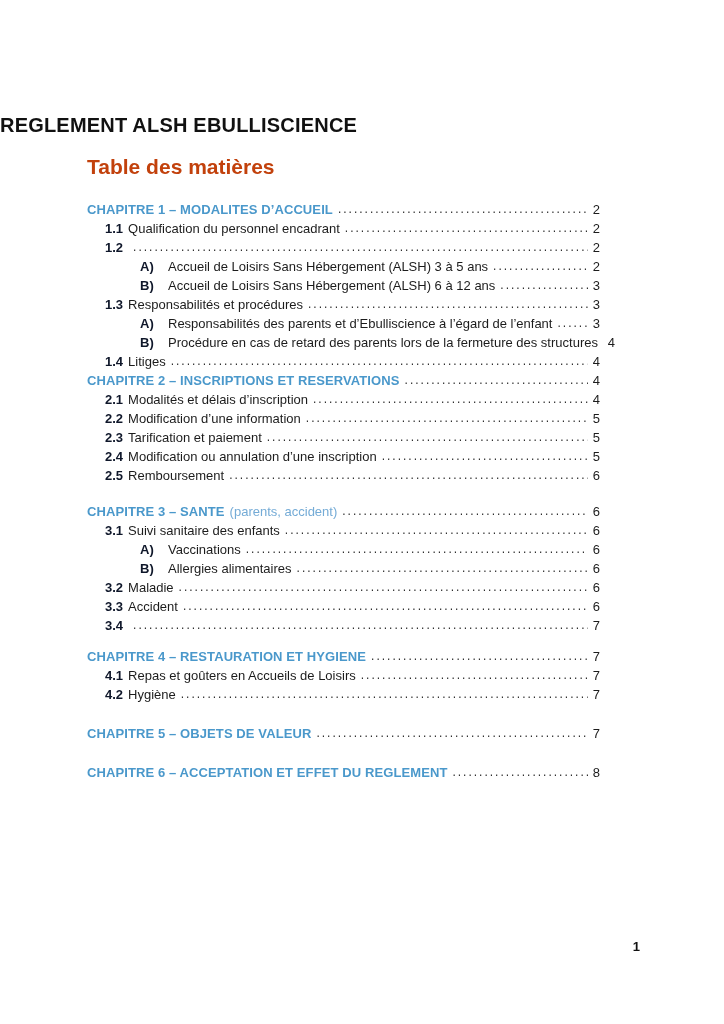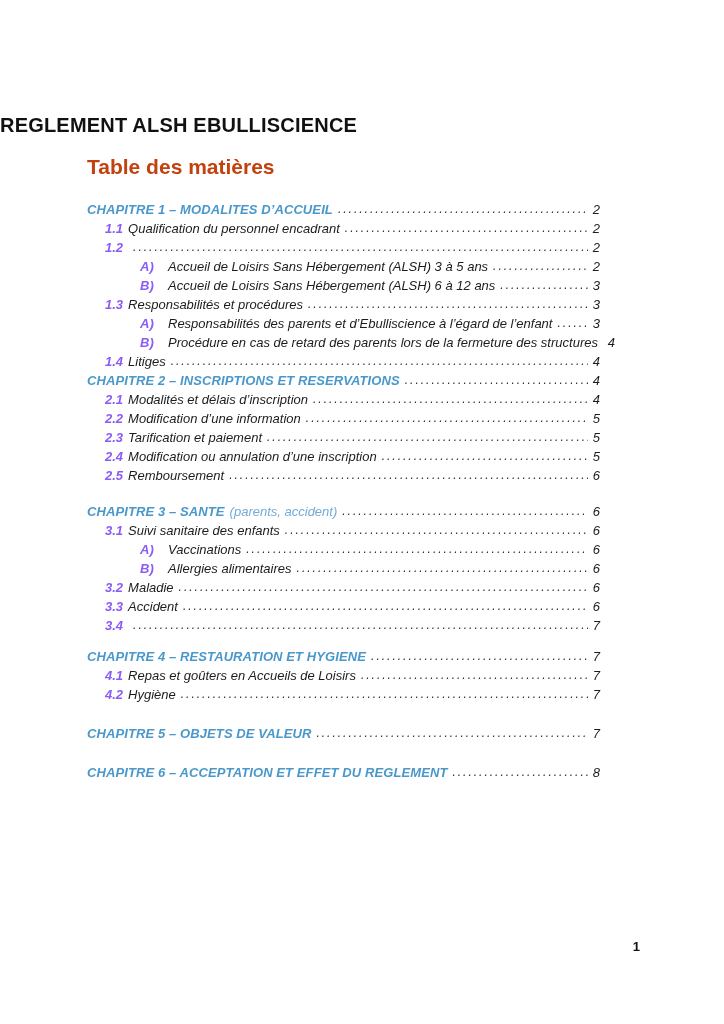--- a/index.html
+++ b/index.html
@@ -41,25 +41,24 @@
     left: 87px;
     width: 513px;
   }
   .toc-row {
     display: flex;
     align-items: flex-end;
     line-height: 19px;
     height: 19px;
     font-size: 13px;
     white-space: nowrap;
-    font-style: italic;
   }
   .toc-num {
     font-weight: 700;
-    color: #8b5cf6;
+    color: #0f172a;
     flex: 0 0 auto;
   }
   .toc-section .toc-num { margin-left: 18px; margin-right: 5px; }
   .toc-sub .toc-num { margin-left: 53px; width: 28px; }
   .toc-label { flex: 0 0 auto; }
   .toc-chapter .toc-label {
     font-weight: 700;
     color: #4A98CB;
     letter-spacing: 0.1px;
   }

